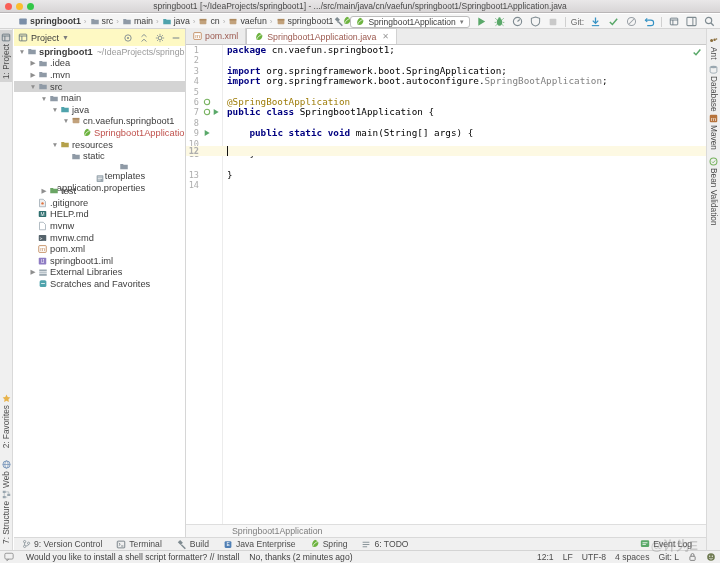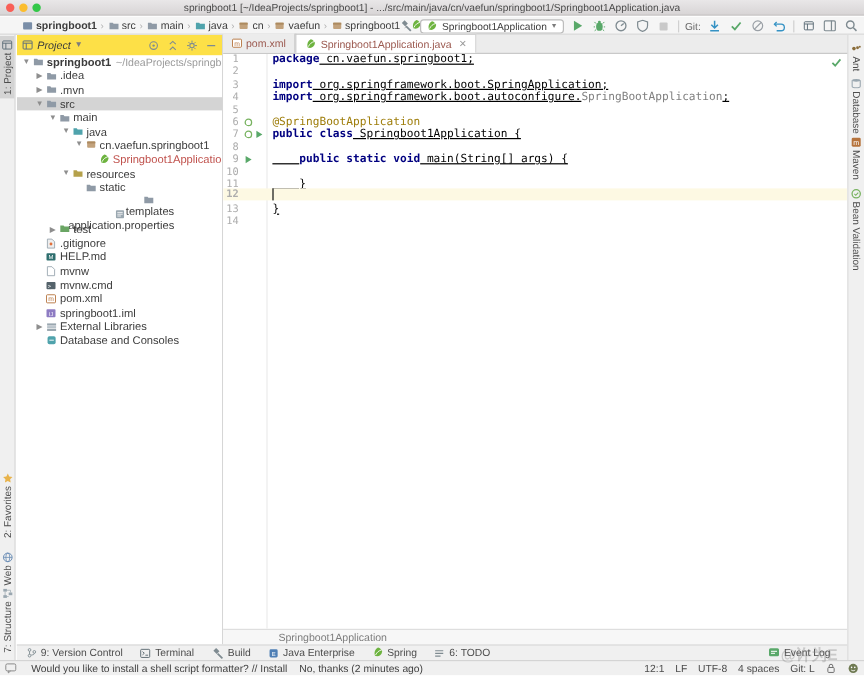--- a/index.html
+++ b/index.html
@@ -31,21 +31,21 @@
   
   .lstripe { position:absolute; left:0; top:29px; width:13px; height:521px; background:#f0f0f0; border-right:1px solid #d9d9d9; }
   .rstripe { position:absolute; right:0; top:29px; width:14px; height:521px; background:#f0f0f0; border-left:1px solid #d9d9d9; }
   .vbtn { position:absolute; left:0; width:100%; display:flex; flex-direction:column; align-items:center; gap:2px; padding:3px 0; color:#4c4c4c; font-size:8.3px; cursor:default; }
   .vbtn.active { background:#d4d4d4; }
   .vtext-up { writing-mode:vertical-rl; transform:rotate(180deg); }
   .vtext-down { writing-mode:vertical-rl; }
 
   
   .ppanel { position:absolute; left:14px; top:29px; width:172px; height:508px; background:#fff; border-right:1px solid #d6d6d6; overflow:hidden; }
-  .phead { height:17px; display:flex; align-items:center; padding:0 4px; background:#fde047;font-style:italic; }
+  .phead { height:17px; display:flex; align-items:center; padding:0 4px; background:#fef9c3; }
   .phead .ptitle { font-size:9px; color:#3c3c3c; margin-left:3px; }
   .phead .pcaret { color:#7c7c7c; font-size:7px; margin-left:3px; }
   .phead-icons { margin-left:auto; display:flex; align-items:center; gap:6px; }
   .tree { position:relative; }
   .trow { position:absolute; left:0; width:172px; height:11.6px; display:flex; align-items:center; font-size:9.3px; color:#3c3c3c; white-space:nowrap; cursor:default; }
   .trow.sel { background:#d4d4d4; }
   .trow .arrow { width:8px; font-size:6.5px; color:#8e8e8e; text-align:center; flex:none; }
   .trow .ticon { width:11px; flex:none; display:flex; justify-content:center; }
   .trow .tlabel { margin-left:2px; }
   .trow .tsuffix { color:#9a9a9a; margin-left:4px; font-size:8.8px; }
@@ -59,21 +59,21 @@
   .tab .closex { color:#9a9a9a; font-size:8px; margin-left:3px; }
   .editor { position:absolute; left:186px; top:45px; width:520px; height:479px; background:#fff; overflow:hidden; }
   .gutter-sep { position:absolute; left:36px; top:0; bottom:0; width:1px; background:#ececec; }
   .code-line { position:absolute; left:0; width:520px; height:10.4px; font-family:"DejaVu Sans Mono", monospace; font-size:9.3px; line-height:10.4px; white-space:pre; }
   .code-line.caretline { background:#fdf9e3; }
   .lnum { position:absolute; left:0; width:13px; text-align:right; color:#adadad; font-size:8.6px; font-family:"DejaVu Sans Mono", monospace; }
   .gicon { position:absolute; left:17px; top:1px; display:flex; gap:1px; align-items:center; }
   .ctext { position:absolute; left:41px; top:0; }
   .caret { position:absolute; left:41px; top:0; width:1px; height:10px; background:#111; }
   .s-kw { color:#000080; font-weight:bold; }
-  .s-p  { color:#000000;text-decoration:underline; }
+  .s-p  { color:#000000; }
   .s-gray { color:#808080; }
   .s-ann { color:#9e7d0a; }
   .insp-ok { position:absolute; right:4px; top:2px; }
 
   
   .ed-bc { position:absolute; left:186px; top:524px; width:520px; height:13px; background:#f7f7f7; border-top:1px solid #dedede; display:flex; align-items:center; }
   .ed-bc span { margin-left:46px; color:#7d7d7d; font-size:8.8px; }
 
   
   .bstripe { position:absolute; left:14px; top:537px; width:692px; height:13px; background:#f0f0f0; border-top:1px solid #d9d9d9; display:flex; align-items:center; gap:14px; padding-left:8px; }
@@ -584,21 +584,21 @@
           <span class="tlabel">External Libraries</span>
         </div>
         <div class="trow" style="top: 232px; padding-left: 15px;">
           <span class="arrow"></span>
           <span class="ticon">
             <svg class="icon" width="10" height="9" viewBox="0 0 12 12">
               <rect x="1.5" y="1.5" width="9" height="9" rx="2" fill="#4fa3ac"></rect>
               <path d="M3.5 6h5" stroke="#fff" stroke-width="1"></path>
             </svg>
           </span>
-          <span class="tlabel">Database and Consoles</span>
+          <span class="tlabel">Scratches and Favorites</span>
         </div>
       </div>
   </div>
 
   <div class="tabsbar" id="tabsbar">
       <div class="tab">
         <span>
           <svg class="icon" width="9" height="10" viewBox="0 0 12 12">
             <rect x="1" y="1.5" width="10" height="9" rx="1" fill="#fff" stroke="#b6733c"></rect>
             <text x="6" y="8.8" font-size="7.5" fill="#b6733c" text-anchor="middle" font-family="sans-serif">m</text>
@@ -637,21 +637,21 @@
             <circle cx="6" cy="6" r="4" fill="none" stroke="#77b25f" stroke-width="1.6"></circle>
           </svg><svg class="icon" width="8" height="8" viewBox="0 0 12 12">
             <path d="M2.5 1.5L10 6 2.5 10.5z" fill="#59a869"></path>
           </svg></span><span class="ctext"><span class="s-kw">public class</span><span class="s-p"> Springboot1Application {</span></span></div>
       <div class="code-line" style="top: 72.8px;"><span class="lnum" style="top: 0px;">8</span><span class="ctext"></span></div>
       <div class="code-line" style="top: 83.2px;"><span class="lnum" style="top: 0px;">9</span><span class="gicon"><svg class="icon" width="8" height="8" viewBox="0 0 12 12">
             <path d="M2.5 1.5L10 6 2.5 10.5z" fill="#59a869"></path>
           </svg></span><span class="ctext"><span class="s-p">    </span><span class="s-kw">public static void</span><span class="s-p"> main(String[] args) {</span></span></div>
       <div class="code-line" style="top: 93.6px;"><span class="lnum" style="top: 0px;">10</span></div>
       <div class="code-line" style="top: 104px;"><span class="lnum" style="top: 0px;">11</span><span class="ctext"><span class="s-p">    }</span></span></div>
-      <div class="code-line caretline" style="top: 112px; font-weight: bold;"><span class="lnum" style="top: 0px;">12</span><span class="ctext"></span><span class="caret"></span></div>
+      <div class="code-line caretline" style="top: 101px; font-weight: bold;"><span class="lnum" style="top: 0px;">12</span><span class="ctext"></span><span class="caret"></span></div>
       <div class="code-line" style="top: 124.8px;"><span class="lnum" style="top: 0px;">13</span><span class="ctext"><span class="s-p">}</span></span></div>
       <div class="code-line" style="top: 135.2px;"><span class="lnum" style="top: 0px;">14</span><span class="ctext"></span></div>
     </div>
 
   <div class="ed-bc">
     <span>Springboot1Application</span>
   </div>
 
   <div class="bstripe" id="bstripe">
       <span class="bs-item">

